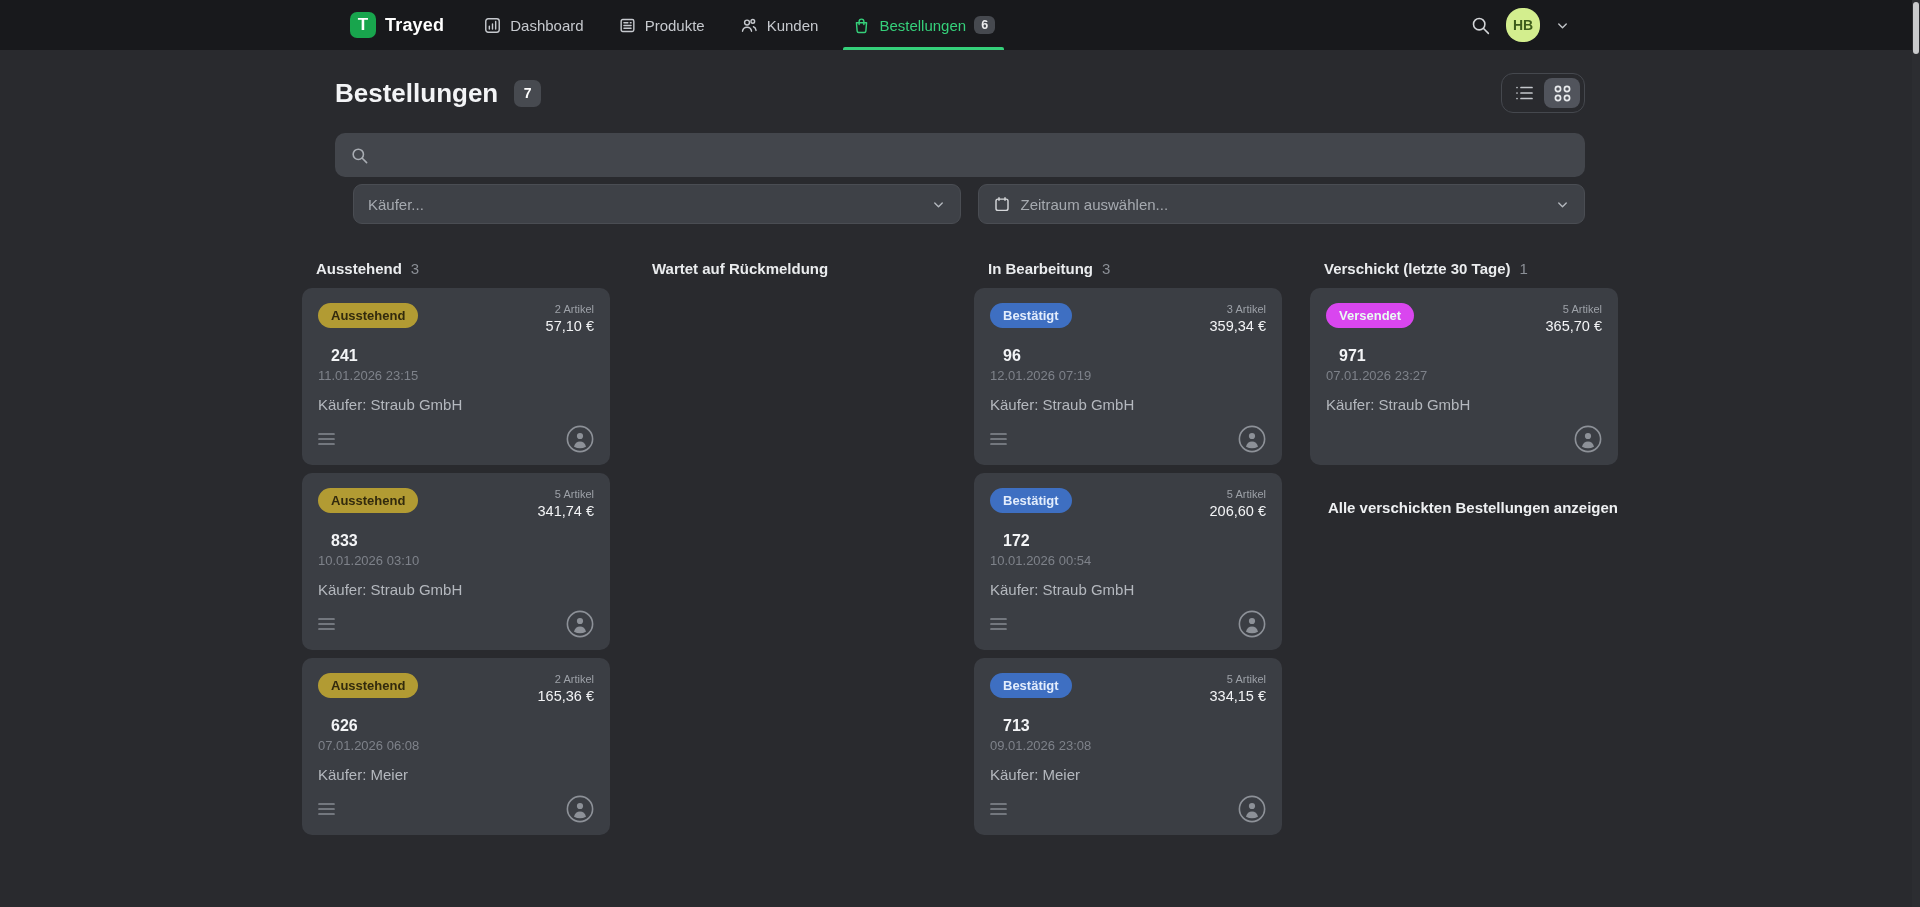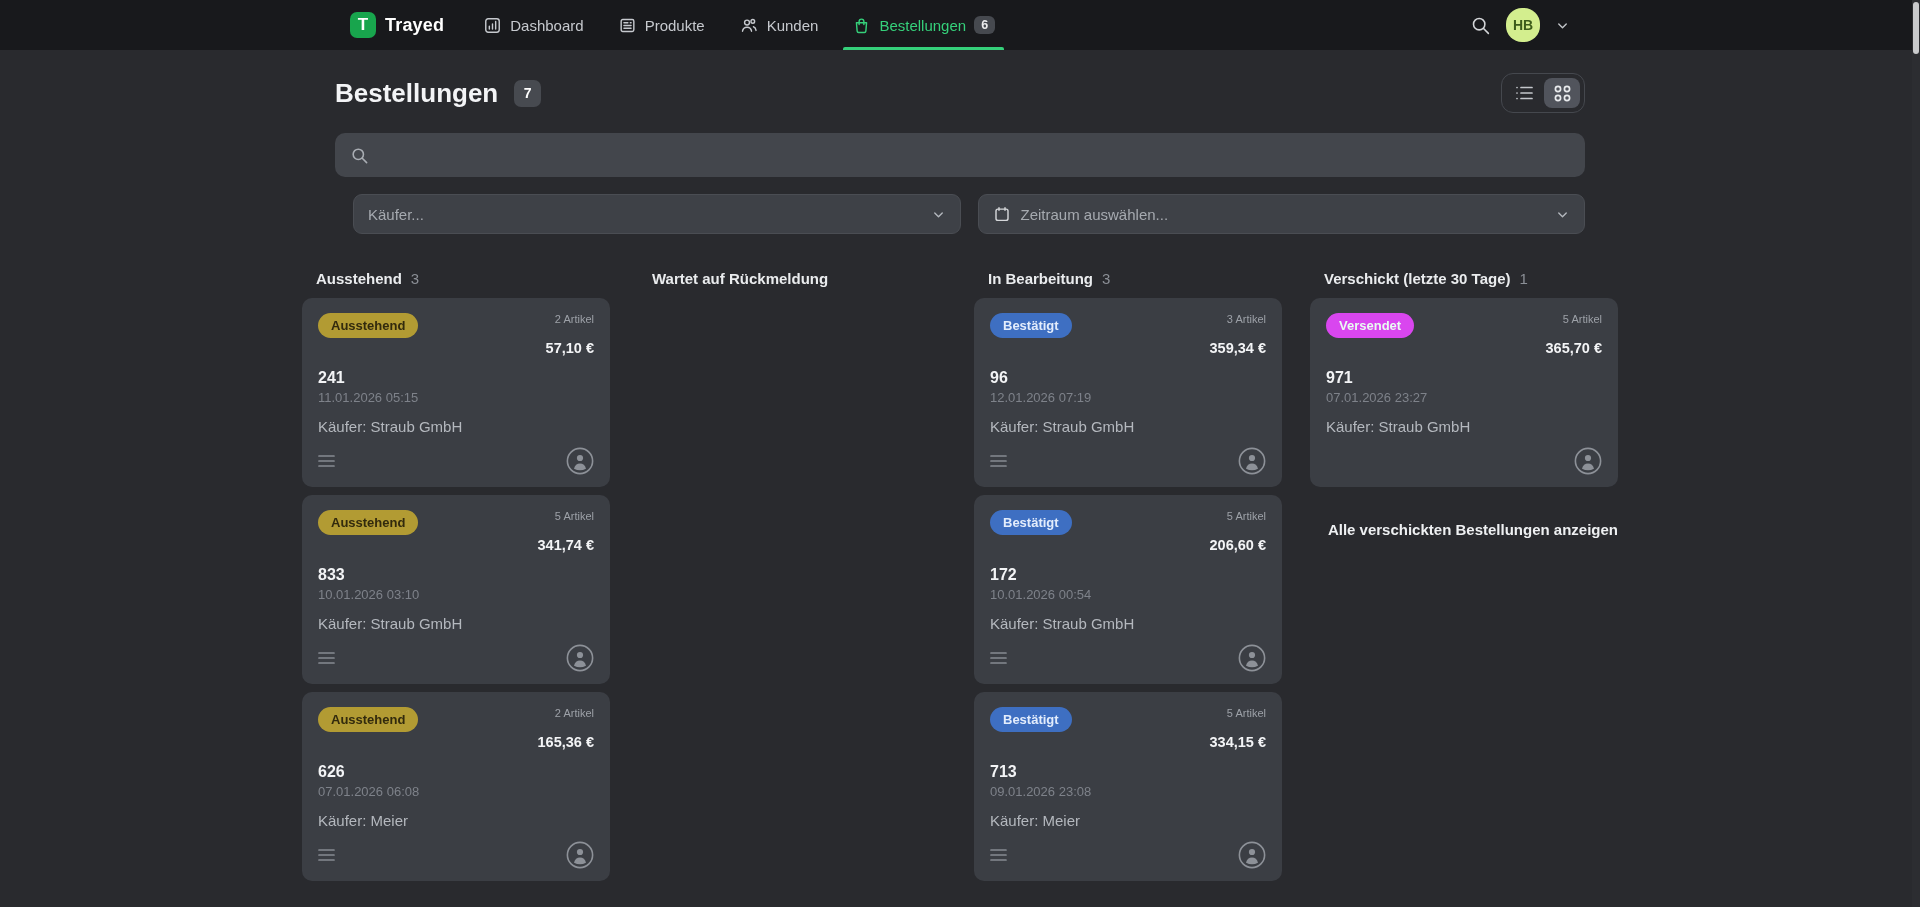--- a/index.html
+++ b/index.html
@@ -42,38 +42,38 @@
                  border-radius:12px; }
   .toggle-btn { width:36px; height:30px; border-radius:8px; border:none; background:transparent;
                 color:#c4c7cc; display:flex; align-items:center; justify-content:center; cursor:pointer; }
   .toggle-btn.active { background:#51545c; color:#e8eaec; }
   .search-bar { margin:20px 33px 0; height:44px; background:#43464c; border-radius:10px;
                 display:flex; align-items:center; padding:0 15px; gap:10px; }
   .search-bar .s-ic { color:#a9adb3; display:flex; }
   .search-input { flex:1; background:transparent; border:none; outline:none; color:#e8e9eb;
                   font-size:15px; font-family:inherit; }
   .search-input::placeholder { color:#a2a6ad; }
-  .filters { margin:17px 33px 0; display:flex; gap:17px;padding-left:18px; }
+  .filters { margin:7px 33px 0; display:flex; gap:17px;padding-left:18px; }
   .dropdown { flex:1; height:40px; background:#3e4147; border:1px solid #4a4d53; border-radius:9px;
               display:flex; align-items:center; padding:0 14px; gap:10px; color:#a6aab0;
               font-size:15px; cursor:pointer; }
   .dropdown .cal { color:#d5d7da; display:flex; }
   .dropdown .chev { margin-left:auto; color:#b4b8be; display:flex; }
   
   .board { margin-top:36px; display:grid; grid-template-columns:repeat(4,1fr); gap:28px; align-items:start; }
   .col-header { display:flex; align-items:center; gap:9px; padding-left:14px; margin-bottom:11px; }
   .col-title { font-size:15px; font-weight:bold; color:#eaecee; }
   .col-count { font-size:15px; color:#8b8f96; }
   .card { background:#3b3e44; border-radius:10px; padding:15px 16px 12px; margin-bottom:8px; cursor:pointer; }
   .card-top { display:flex; justify-content:space-between; align-items:flex-start; }
   .badge { font-size:13px; font-weight:bold; padding:5px 13px; border-radius:15px; }
   .meta { text-align:right; }
   .articles { font-size:11px; color:#9da1a8; }
-  .price { font-size:14.5px; font-weight:bold; color:#f3f4f6; margin-top:15px;text-align:right; }
-  .order-no { margin-top:13px; font-size:16px; font-weight:bold; color:#f3f4f6; }
+  .price { font-size:14.5px; font-weight:normal; color:#f3f4f6; margin-top:3px;text-align:right; }
+  .order-no { margin-top:13px; font-size:16px; font-weight:bold; color:#f3f4f6;margin-left:13px; }
   .order-date { margin-top:3px; font-size:13px; color:#7e828a; }
   .buyer { margin-top:13px; font-size:15px; color:#b4b8be; }
   .card-footer { margin-top:12px; display:flex; justify-content:space-between; align-items:center; min-height:28px; }
   .menu-ic { display:flex; color:#868a91; cursor:pointer; }
   .person-ic { display:flex; margin-left:auto; cursor:pointer; }
   .show-all { margin-top:34px; text-align:right; font-size:15px; font-weight:bold; color:#eef0f2; cursor:pointer; }
   
   .scrollbar { position:absolute; top:0; right:0; width:8px; height:100%; background:#2c2d31; }
   .scroll-thumb { position:absolute; top:2px; right:1px; width:6px; height:52px; border-radius:3px; background:#c9cacc; }
 </style>
@@ -217,21 +217,21 @@
     <div class="col-cards">
   <div class="card">
     <div class="card-top">
       <span class="badge" style="background: rgb(178, 155, 51); color: rgb(50, 42, 13);">Ausstehend</span>
       <div class="meta">
         <div class="articles">2 Artikel</div>
         <div class="price">57,10 €</div>
       </div>
     </div>
     <div class="order-no">241</div>
-    <div class="order-date">11.01.2026 05:15</div>
+    <div class="order-date">11.01.2026 23:15</div>
     <div class="buyer">Käufer: Straub GmbH</div>
     <div class="card-footer">
       <span class="menu-ic">
         <svg width="18" height="14" viewBox="0 0 18 14" fill="none" stroke="currentColor" stroke-width="1.7" stroke-linecap="round">
           <path d="M1 2h15M1 7h15M1 12h15"></path>
         </svg>
       </span>
       <span class="person-ic">
         <svg width="28" height="28" viewBox="0 0 28 28" fill="none">
           <circle cx="14" cy="14" r="12.6" stroke="#8d9198" stroke-width="1.6"></circle>

